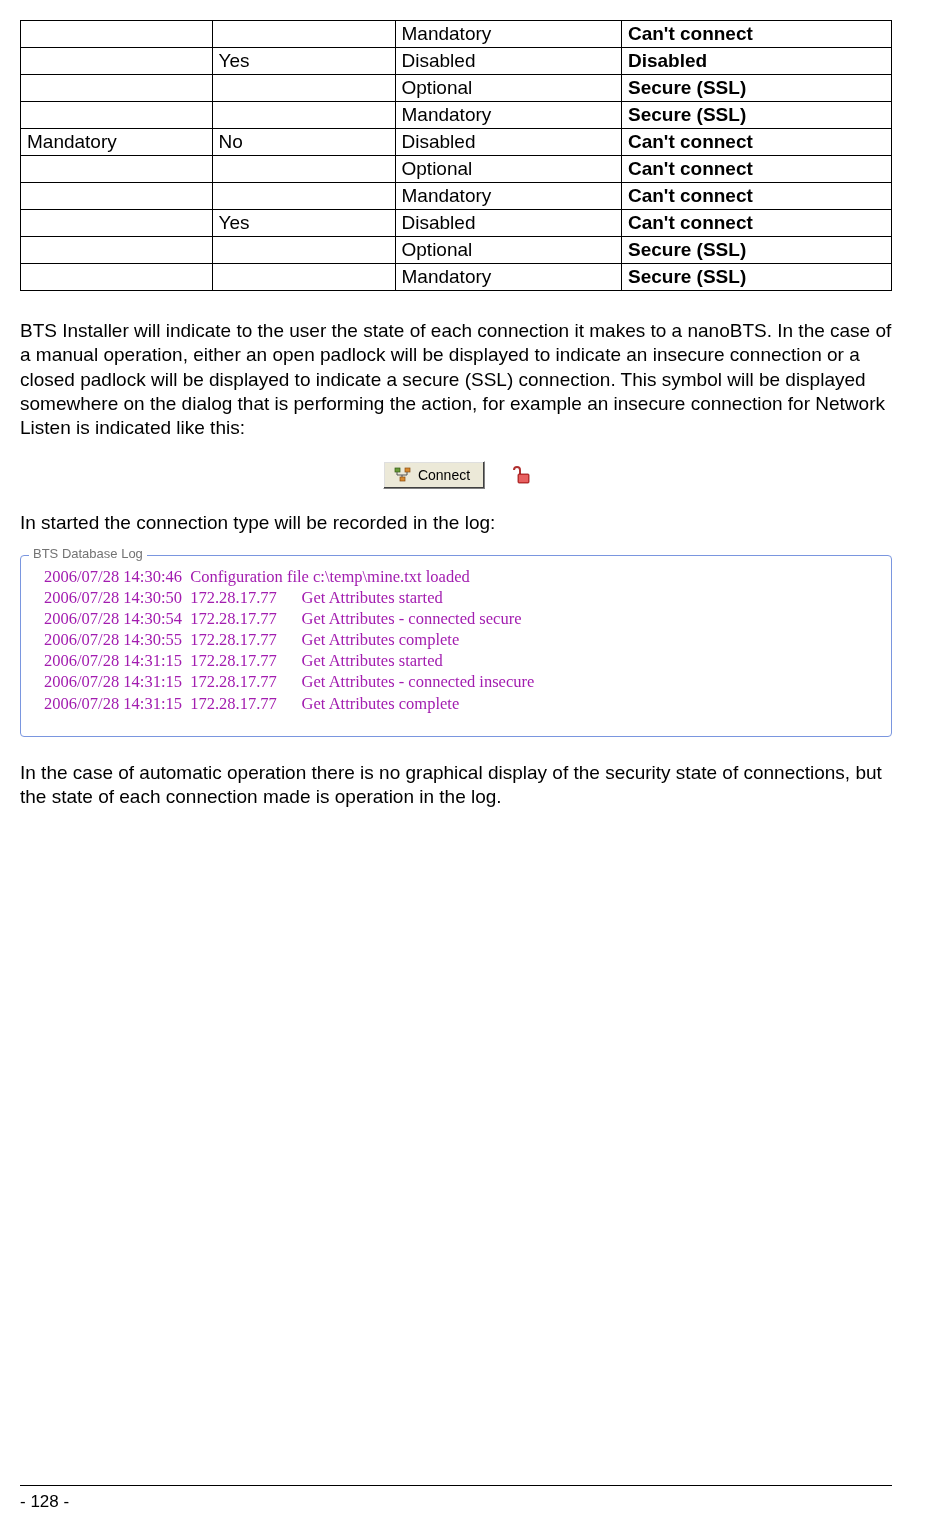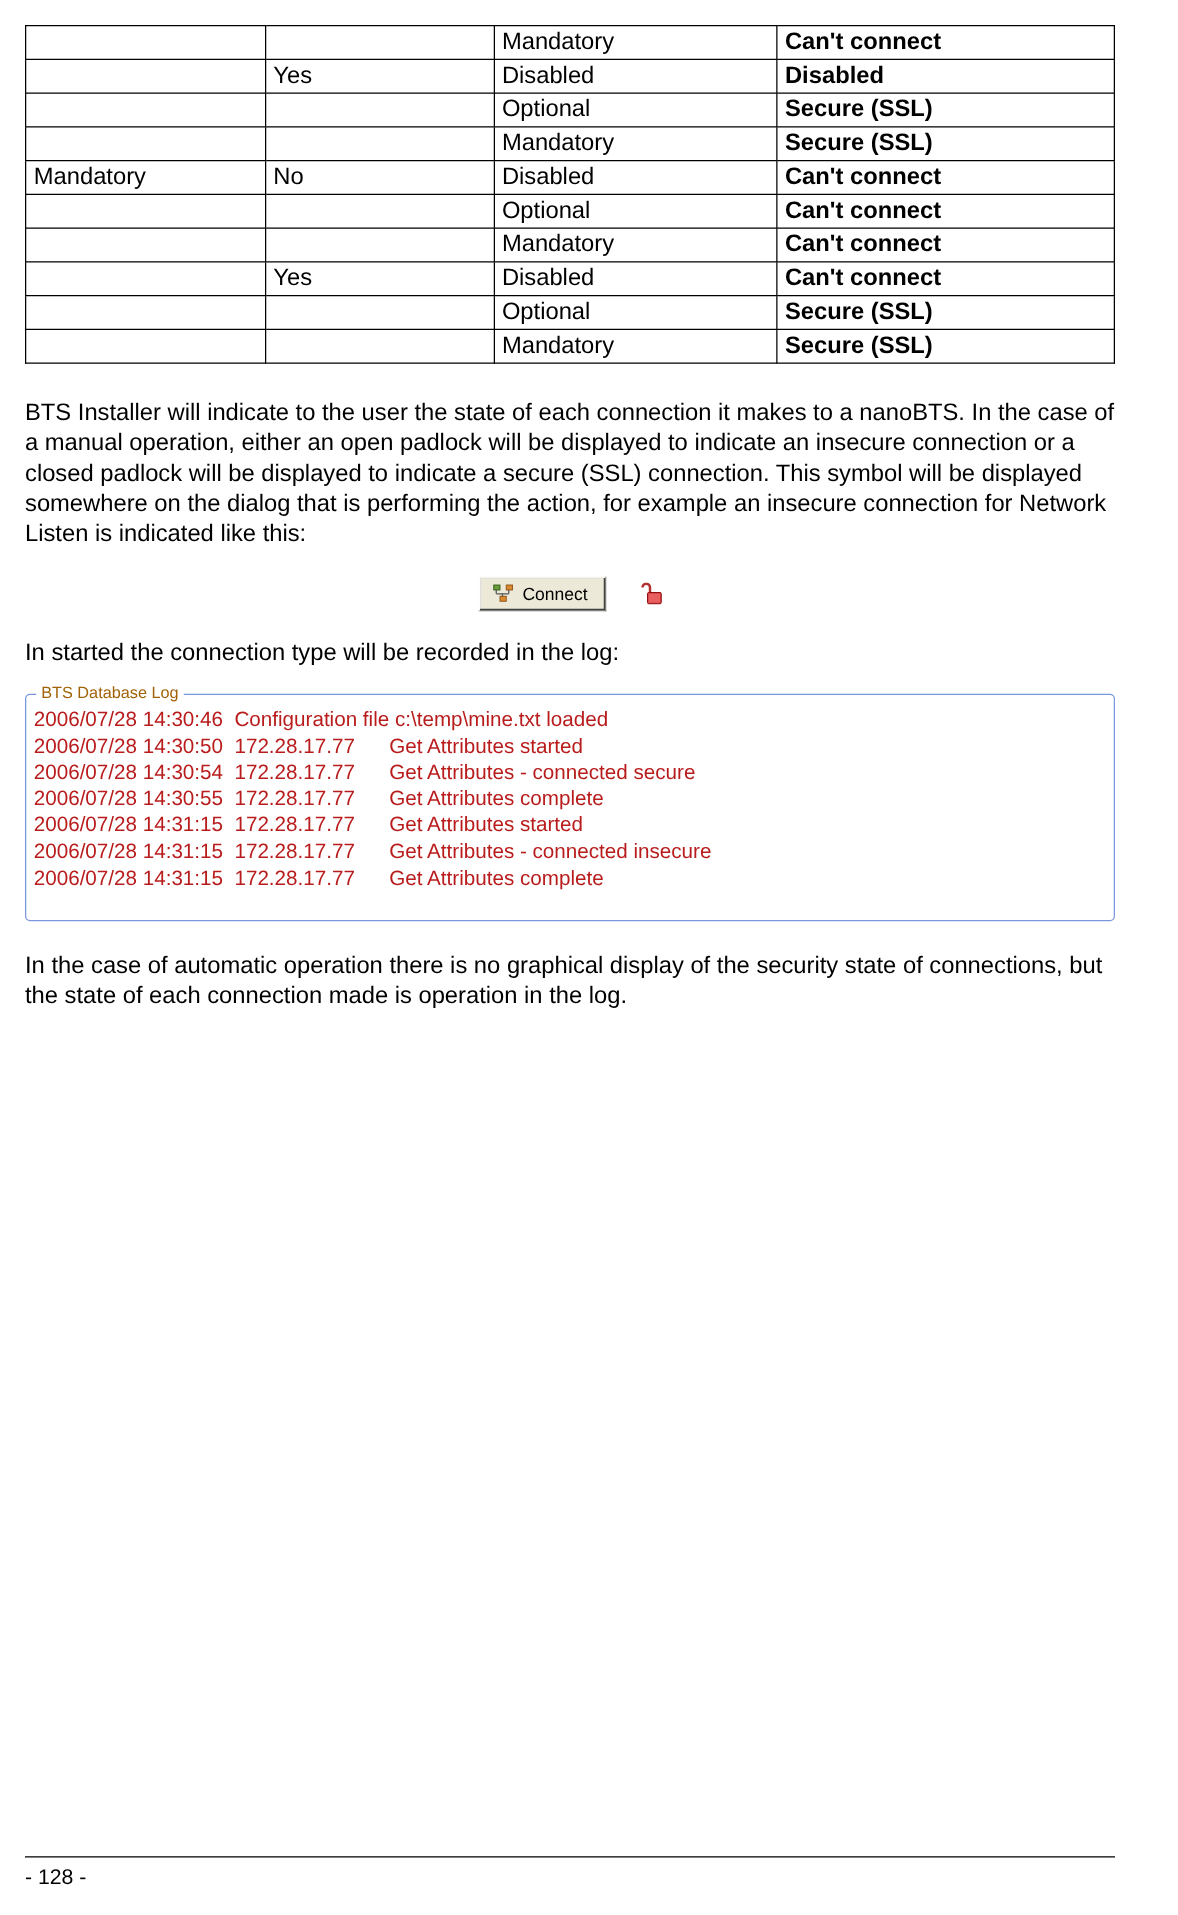--- a/index.html
+++ b/index.html
@@ -73,29 +73,30 @@
     width: 100%;
     box-sizing: border-box;
   }
   .log-legend {
     position: absolute;
     top: -10px;
     left: 8px;
     background: #fff;
     padding: 0 4px;
     font-size: 13px;
-    color: #a16207;
+    color: #737373;
     font-family: "Tahoma", sans-serif;
   }
   .log-content {
-    font-family: Liberation Sans, sans-serif;
+    font-family: Liberation Serif, serif;
     font-size: 16.5px;
     white-space: pre;
     line-height: 1.28;
-    color: #b91c1c;
+    color: #a21caf;
+    margin-left: 17px;
   }
   .footer {
     position: fixed;
     bottom: 20px;
     left: 20px;
     right: 50px;
     font-size: 17px;
   }
   .footer-line {
     border-top: 1.5px solid #000;

